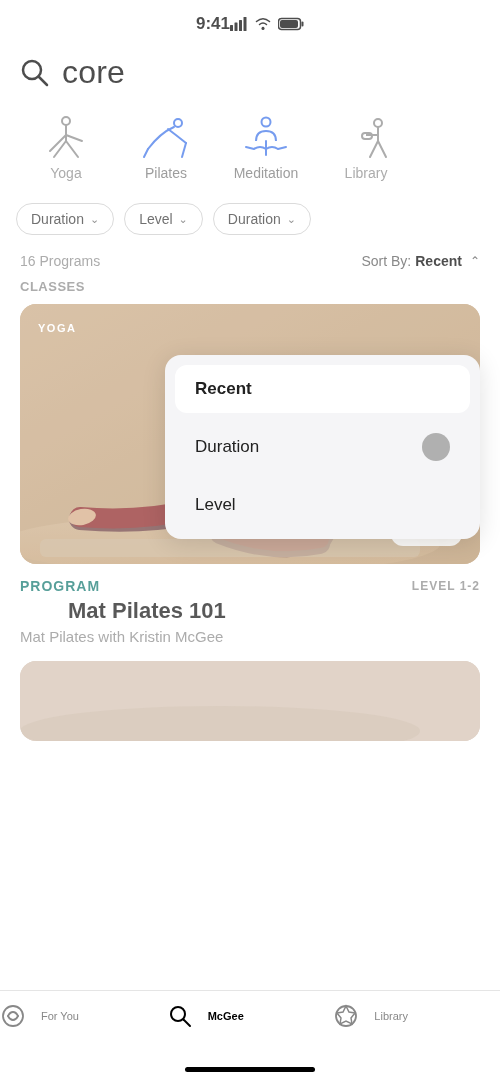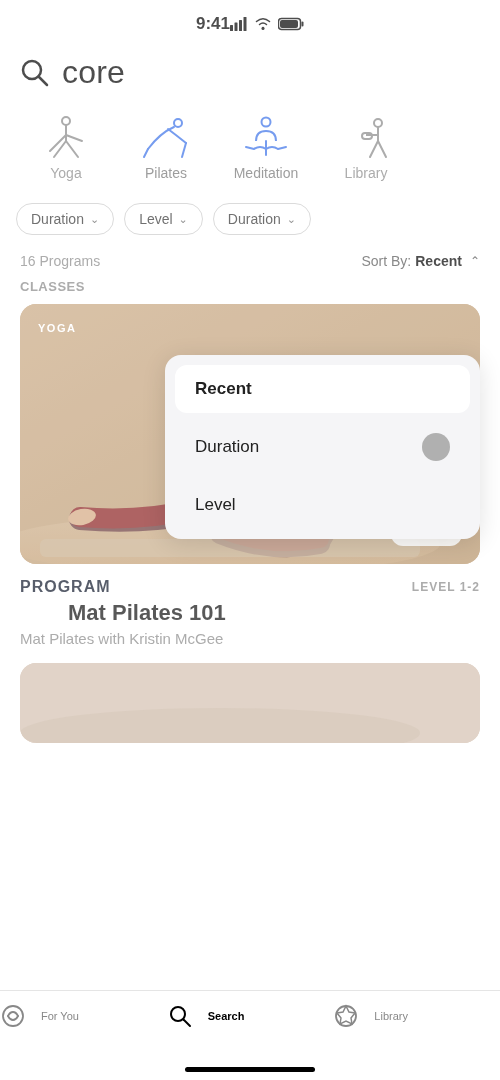--- a/index.html
+++ b/index.html
@@ -236,23 +236,23 @@
     .program-info {
       padding: 14px 0 0;
     }
     .program-meta {
       display: flex;
       justify-content: space-between;
       align-items: center;
       margin-bottom: 4px;
     }
     .program-type {
-      font-size: 16px;
-      font-weight: 600;
-      color: #0f172a;
+      font-size: 14px;
+      font-weight: 600;
+      color: #0f766e;
       letter-spacing: 1px;
       text-transform: uppercase;
     }
     .program-level {
       font-size: 12px;
       font-weight: 600;
       color: #888;
       letter-spacing: 1px;
       text-transform: uppercase;
       margin-left: 24px;
@@ -564,21 +564,21 @@
   </div>
 
 
   <div class="nav-item active">
     <div class="nav-icon">
       <svg width="26" height="26" viewBox="0 0 26 26" fill="none">
         <circle cx="11" cy="11" r="7" stroke="#000" stroke-width="2"></circle>
         <line x1="16.5" y1="16.5" x2="23" y2="23" stroke="#000" stroke-width="2" stroke-linecap="round"></line>
       </svg>
     </div>
-    <span class="nav-label">Search</span>
+    <span class="nav-label">McGee</span>
   </div>
 
   <div class="nav-item">
     <div class="nav-icon">
       <svg width="26" height="26" viewBox="0 0 26 26" fill="none">
         <circle cx="13" cy="13" r="10" stroke="#888" stroke-width="1.8"></circle>
         <polygon points="13,3 16,9 22,10 18,15 19,21 13,18 7,21 8,15 4,10 10,9" stroke="#888" stroke-width="1.5" fill="none"></polygon>
       </svg>
     </div>
     <span class="nav-label">Library</span>

